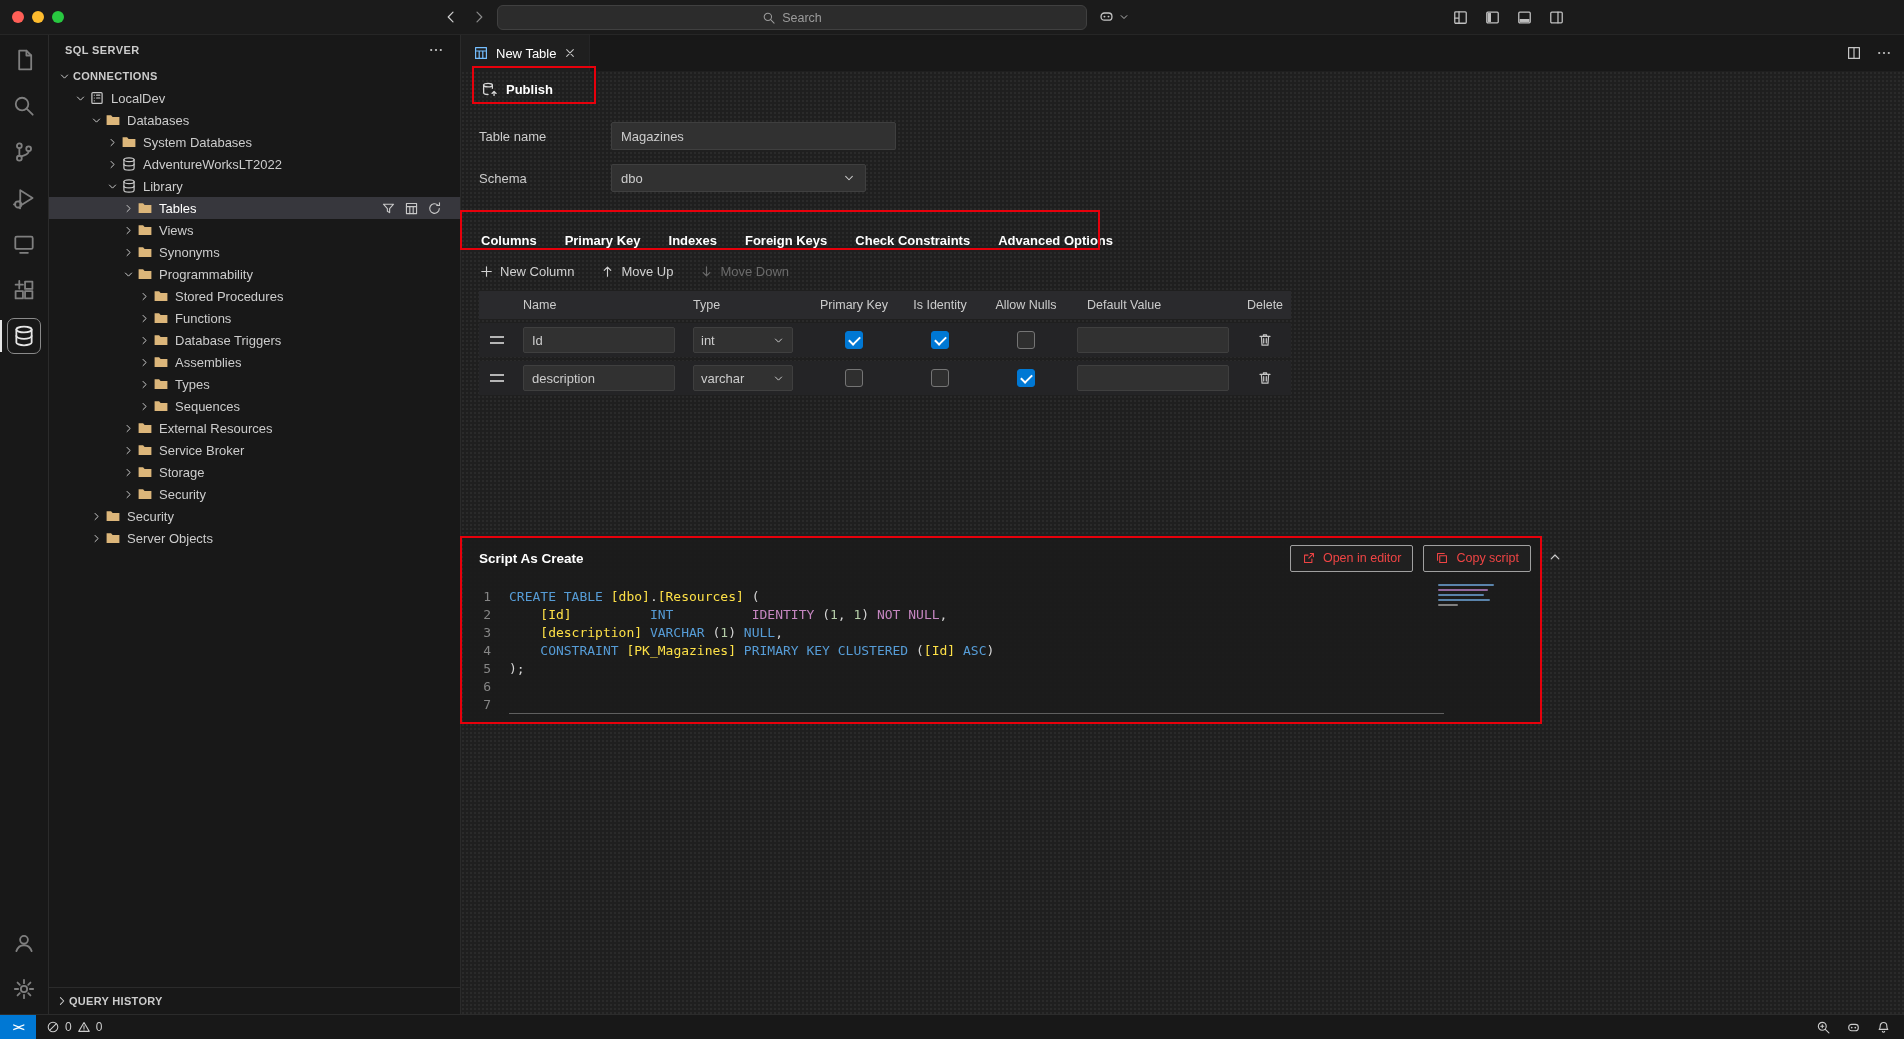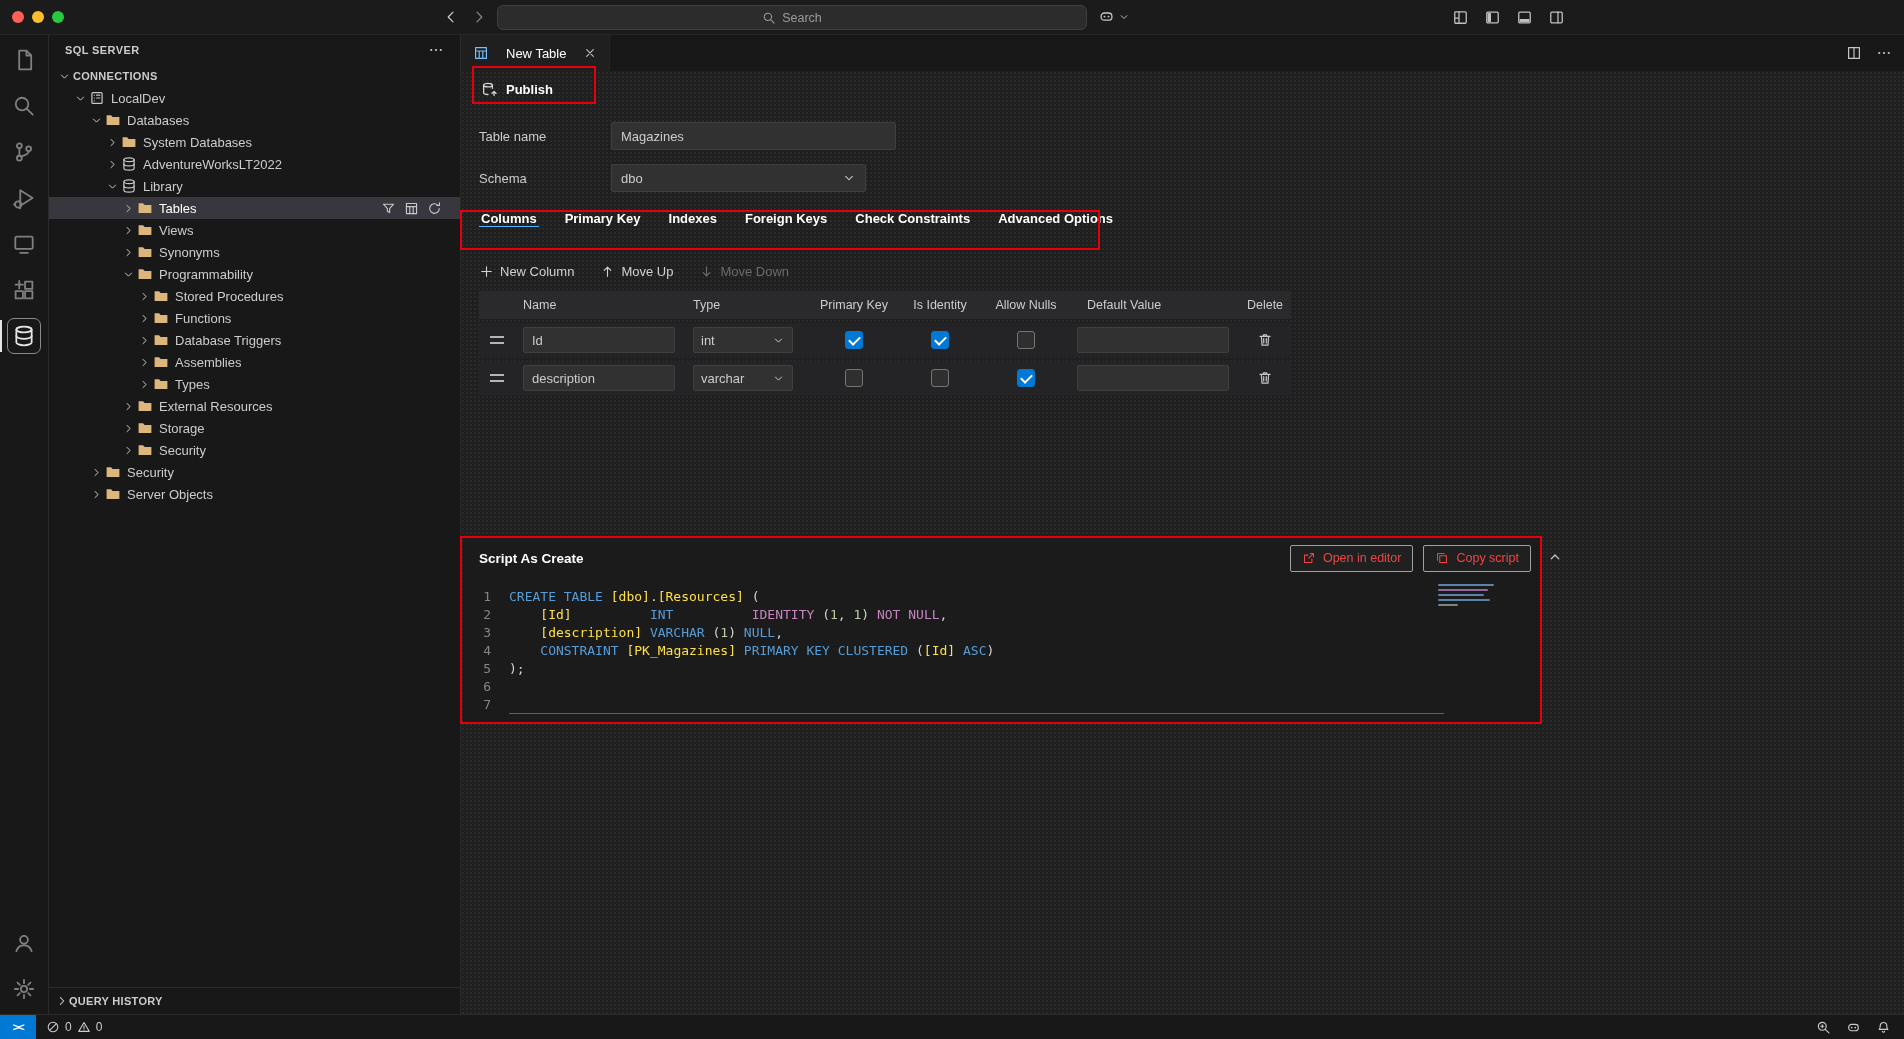--- a/index.html
+++ b/index.html
@@ -45,40 +45,40 @@
   .tree-row.section{font-size:11px;font-weight:700;letter-spacing:.3px}
   .twisty{width:18px;flex:0 0 18px;display:flex;justify-content:center;color:#cccccc}
   .t-icon{flex:0 0 16px;margin-right:6px;color:#c8c8c8}
   .t-icon.folder{color:#dcb67a}
   .tree-actions{margin-left:auto;display:flex;gap:8px;padding-right:18px;color:#c8c8c8}
   .sb-footer{flex:0 0 27px;border-top:1px solid #2b2b2b;display:flex;align-items:center;padding-left:6px;font-size:11px;font-weight:700;letter-spacing:.3px;color:#cccccc;cursor:pointer}
 
   
   .editor{flex:1;display:flex;flex-direction:column;min-width:0;background:#181818}
   .tabbar{flex:0 0 36px;display:flex;align-items:stretch;background:#181818;position:relative}
-  .tab{display:flex;align-items:center;gap:17px;padding:0 12px;background:#1f1f1f;color:#fff;border-right:1px solid #252526;cursor:pointer}
+  .tab{display:flex;align-items:center;gap:7px;padding:0 12px;background:#1f1f1f;color:#fff;border-right:1px solid #252526;cursor:pointer}
   .tab-icon{color:#75beff}
   .tab-close{color:#c5c5c5;cursor:pointer}
   .tabbar-actions{position:absolute;right:12px;top:0;height:36px;display:flex;align-items:center;gap:14px;color:#c5c5c5}
   .tabbar-actions span{cursor:pointer}
 
   .editor-body{flex:1;position:relative;overflow:hidden;padding:2px 0 0 18px;background-color:#1f1f1f;
     background-image:radial-gradient(rgba(255,255,255,.05) 1px,transparent 1.3px);background-size:4px 4px}
 
   .publish-row{margin-top:2px}
   .publish-btn{display:inline-flex;align-items:center;gap:8px;height:28px;color:#fff;font-weight:600;cursor:pointer;padding:0 2px}
   .publish-btn .ic{color:#d7d7d7}
 
   .form-row{display:flex;align-items:center;margin-top:14px}
   .form-row.first{margin-top:19px}
   .form-label{width:132px;color:#cccccc}
   .text-input{width:285px;height:28px;background:#313131;border:1px solid #3f3f3f;border-radius:2px;color:#cccccc;font-size:13px;padding:0 9px;font-family:inherit}
   .dropdown{width:255px;height:28px;background:#313131;border:1px solid #3f3f3f;border-radius:2px;color:#cccccc;display:flex;align-items:center;justify-content:space-between;padding:0 9px;cursor:pointer}
 
-  .dtabs{display:flex;margin-top:19px;height:38px;align-items:flex-start}
+  .dtabs{display:flex;margin-top:19px;height:38px;align-items:flex-end}
   .dtab{margin-right:24px;font-weight:600;color:#fff;display:flex;align-items:center;border-bottom:1px solid transparent;cursor:pointer;padding:0 2px}
   .dtab.active{border-bottom-color:#4db2ff}
 
   .ctoolbar{display:flex;gap:26px;margin-top:9px;height:26px;align-items:center;color:#d0d0d0}
   .cbtn{display:flex;gap:6px;align-items:center;cursor:pointer}
   .cbtn.disabled{color:#6b6b6b;cursor:default}
 
   .ctable{margin-top:7px;width:812px}
   .crow{display:grid;grid-template-columns:36px 170px 126px 86px 86px 86px 170px 52px;align-items:center}
   .crow>div{display:flex;align-items:center;height:100%}
@@ -497,32 +497,58 @@
               <path d="M6.2 4.2 10 8l-3.8 3.8"></path>
             </svg>
           </span>
           <span class="t-icon folder ic">
             <svg viewBox="0 0 16 16" width="16" height="16">
               <path class="f" d="M1.6 3.2h4.5l1.5 1.7h6.8v8H1.6z"></path>
             </svg>
           </span>
           <span class="tree-label">Types</span>
         </div>
+        <div class="tree-row" style="padding-left: 86px;">
+          <span class="twisty ic">
+            <svg viewBox="0 0 16 16" width="13" height="13">
+              <path d="M6.2 4.2 10 8l-3.8 3.8"></path>
+            </svg>
+          </span>
+          <span class="t-icon folder ic">
+            <svg viewBox="0 0 16 16" width="16" height="16">
+              <path class="f" d="M1.6 3.2h4.5l1.5 1.7h6.8v8H1.6z"></path>
+            </svg>
+          </span>
+          <span class="tree-label">Sequences</span>
+        </div>
         <div class="tree-row" style="padding-left: 70px;">
           <span class="twisty ic">
             <svg viewBox="0 0 16 16" width="13" height="13">
               <path d="M6.2 4.2 10 8l-3.8 3.8"></path>
             </svg>
           </span>
           <span class="t-icon folder ic">
             <svg viewBox="0 0 16 16" width="16" height="16">
               <path class="f" d="M1.6 3.2h4.5l1.5 1.7h6.8v8H1.6z"></path>
             </svg>
           </span>
           <span class="tree-label">External Resources</span>
+        </div>
+        <div class="tree-row" style="padding-left: 70px;">
+          <span class="twisty ic">
+            <svg viewBox="0 0 16 16" width="13" height="13">
+              <path d="M6.2 4.2 10 8l-3.8 3.8"></path>
+            </svg>
+          </span>
+          <span class="t-icon folder ic">
+            <svg viewBox="0 0 16 16" width="16" height="16">
+              <path class="f" d="M1.6 3.2h4.5l1.5 1.7h6.8v8H1.6z"></path>
+            </svg>
+          </span>
+          <span class="tree-label">Service Broker</span>
         </div>
         <div class="tree-row" style="padding-left: 70px;">
           <span class="twisty ic">
             <svg viewBox="0 0 16 16" width="13" height="13">
               <path d="M6.2 4.2 10 8l-3.8 3.8"></path>
             </svg>
           </span>
           <span class="t-icon folder ic">
             <svg viewBox="0 0 16 16" width="16" height="16">
               <path class="f" d="M1.6 3.2h4.5l1.5 1.7h6.8v8H1.6z"></path>

